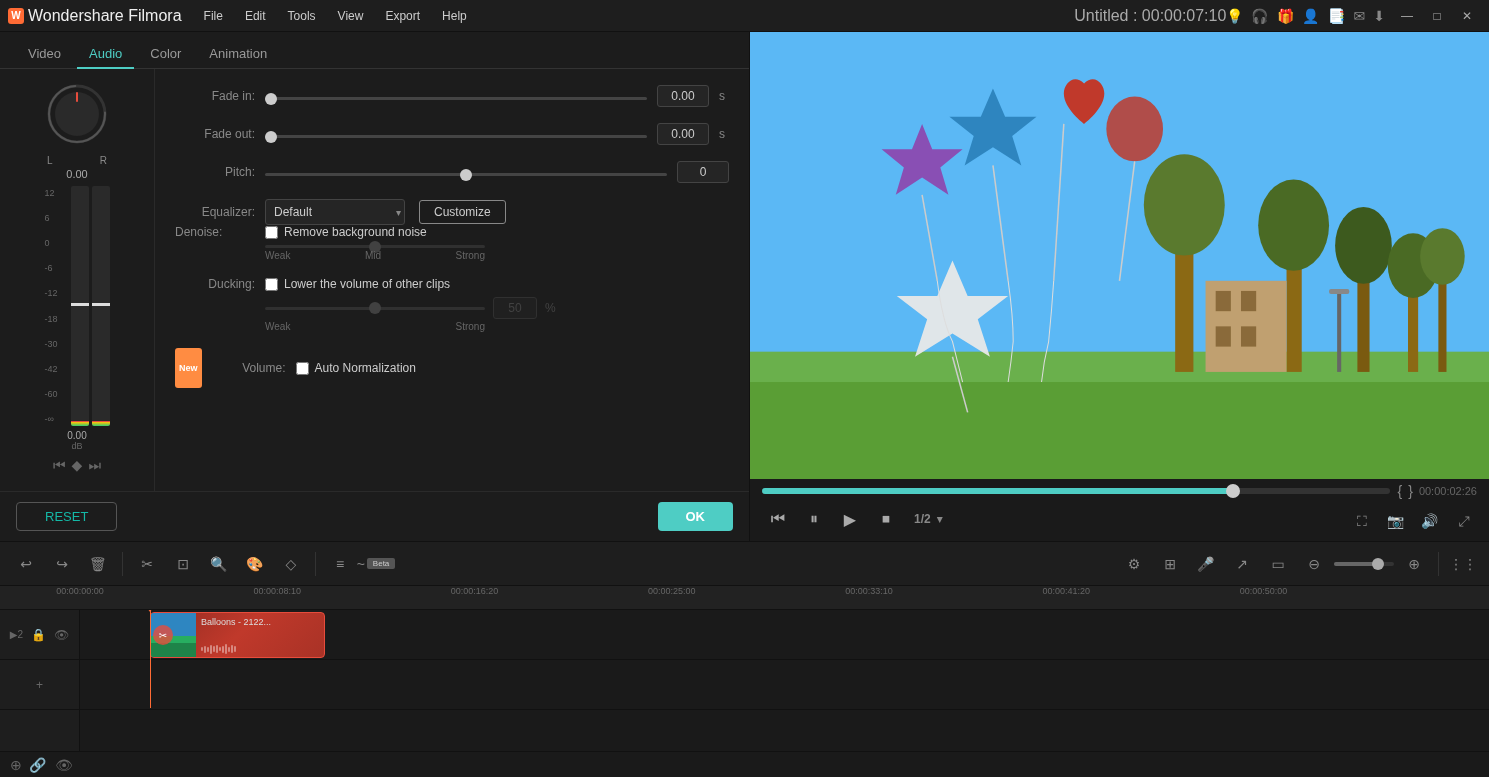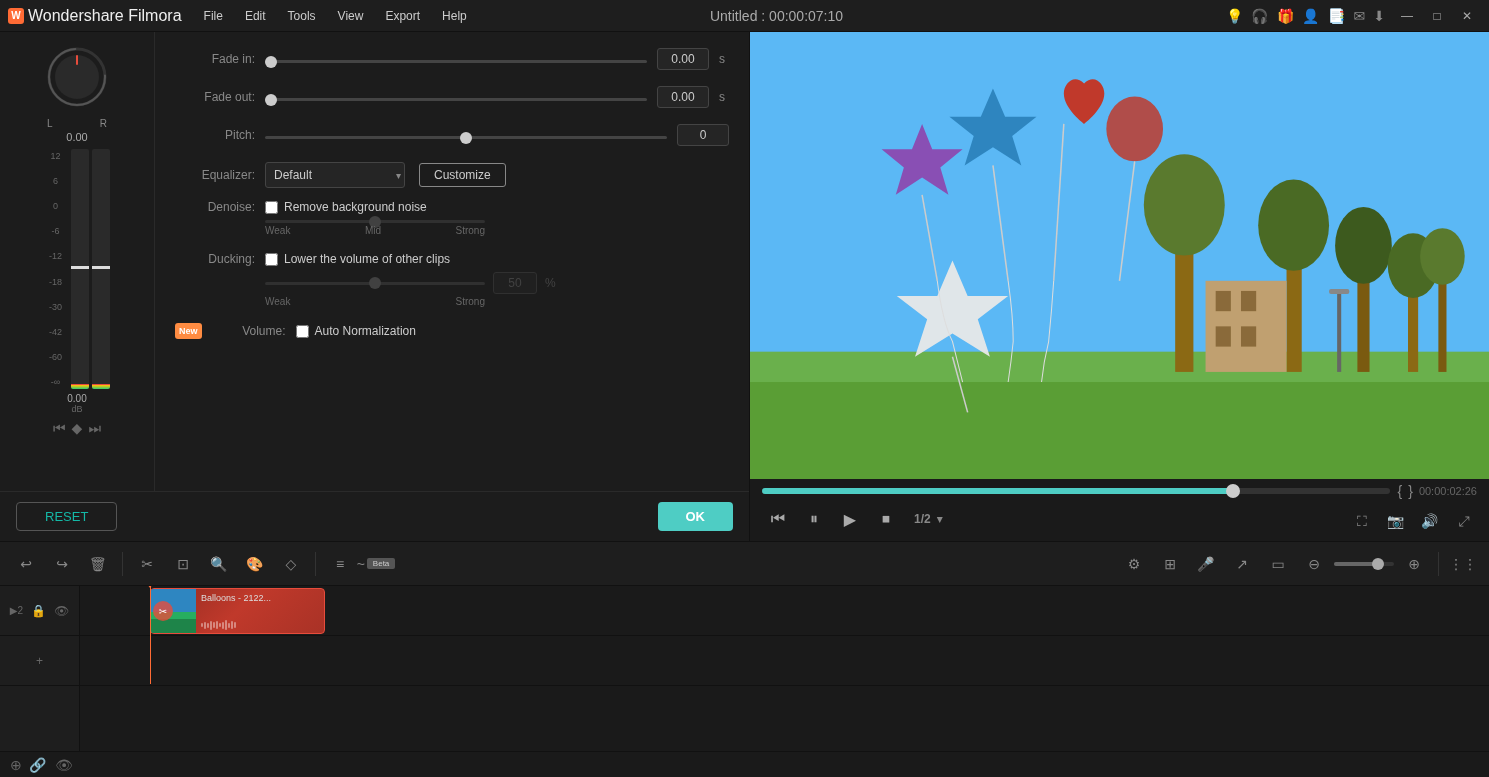--- a/index.html
+++ b/index.html
@@ -42,23 +42,23 @@
     }
     #titlebar .menu-item {
       padding: 4px 10px;
       color: #ccc;
       cursor: pointer;
       border-radius: 3px;
       font-size: 12px;
     }
     #titlebar .title {
       flex: 1;
-      text-align: left;
+      text-align: right;
       color: #aaa;
-      font-size: 14px;
+      font-size: 16px;
     }
     #titlebar .title-icons {
       display: flex; gap: 8px; align-items: center;
     }
     #titlebar .title-icons span {
       color: #888; font-size: 14px; cursor: pointer;
     }
     #titlebar .window-controls {
       display: flex; gap: 2px; margin-left: 8px;
     }
@@ -145,21 +145,21 @@
       align-items: flex-end;
     }
     .meter-scale {
       display: flex;
       flex-direction: column;
       justify-content: space-between;
       height: 240px;
       padding: 2px 0;
       font-size: 9px;
       color: #666;
-      text-align: center;
+      text-align: left;
       width: 22px;
     }
     .meter-bars {
       display: flex;
       gap: 3px;
       height: 240px;
       align-items: flex-end;
     }
     .meter-bar-col {
       width: 18px;
@@ -240,21 +240,21 @@
       border-radius: 3px;
       text-align: center;
       color: #ccc;
       font-size: 12px;
       display: flex; align-items: center; justify-content: center;
     }
     .unit-label { color: #888; font-size: 12px; width: 10px; }
 
     
     .eq-row {
-      display: flex; align-items: center; gap: 10px; margin-bottom: 12px;
+      display: flex; align-items: center; gap: 10px; margin-bottom: 0;
     }
     .eq-label { width: 80px; text-align: right; color: #888; font-size: 12px; flex-shrink: 0; }
     .eq-select {
       width: 140px; height: 26px;
       background: #252525;
       border: 1px solid #444;
       border-radius: 3px;
       color: #ccc;
       font-size: 12px;
       padding: 0 8px;
@@ -281,21 +281,21 @@
       color: #ccc;
       font-size: 12px;
       cursor: pointer;
     }
 
     
     .denoise-section { margin-bottom: 16px; }
     .denoise-row {
       display: flex; align-items: center; gap: 10px; margin-bottom: 6px;
     }
-    .denoise-label { width: 80px; text-align: right; color: #888; font-size: 12px; flex-shrink: 0; }
+    .denoise-label { width: 80px; text-align: left; color: #888; font-size: 12px; flex-shrink: 0; }
     .checkbox-label {
       display: flex; align-items: center; gap: 6px;
       color: #ccc; font-size: 12px; cursor: pointer;
     }
     .checkbox-label input[type="checkbox"] {
       width: 13px; height: 13px;
       accent-color: #4ecdc4;
       cursor: pointer;
     }
     .denoise-slider-row {
@@ -371,21 +371,21 @@
       color: #666; font-size: 10px;
       margin-top: 2px;
     }
 
     
     .volume-row { display: flex; align-items: center; gap: 10px; }
     .new-badge {
       background: #ff8c42;
       color: white;
       font-size: 9px;
-      padding: 3px 4px;
+      padding: 15px 4px;
       border-radius: 3px;
       font-weight: bold;
     }
     .volume-label-group { display: flex; align-items: center; gap: 4px; }
 
     
     #panel-footer {
       display: flex; justify-content: space-between;
       padding: 10px 16px;
       background: #1c1c1c;
@@ -666,20 +666,26 @@
     <div class="win-btn close">✕</div>
   </div>
 </div>
 
 <div id="main-container">
 
   <div id="top-section">
 
     <div id="left-panel">
 
+      <div id="tab-bar">
+        <div class="tab">Video</div>
+        <div class="tab active">Audio</div>
+        <div class="tab">Color</div>
+        <div class="tab">Animation</div>
+      </div>
 
       <div id="audio-panel">
 
         <div id="vu-meter">
           <div class="knob-container">
             <svg class="knob-svg" viewBox="0 0 70 70">
               <circle cx="35" cy="35" r="28" fill="none" stroke="#333" stroke-width="3"></circle>
               <circle cx="35" cy="35" r="28" fill="none" stroke="#555" stroke-width="2" stroke-dasharray="140 44" stroke-dashoffset="10" stroke-linecap="round"></circle>
               <circle cx="35" cy="35" r="22" fill="#2a2a2a"></circle>
               <line x1="35" y1="14" x2="35" y2="22" stroke="#e74c3c" stroke-width="2" stroke-linecap="round"></line>
@@ -938,20 +944,31 @@
         <div style="position:absolute; top:-4px; left:38px; width:12px; height:12px; background:#aaa; border-radius:50%;"></div>
       </div>
       <button class="tool-btn">⊕</button>
       <div class="tool-separator"></div>
       <button class="tool-btn">⋮⋮</button>
     </div>
   </div>
 
   <div id="timeline-section">
 
+    <div id="timeline-ruler">
+      <div style="position:relative; width:100%; height:100%;">
+        <span class="ruler-mark" style="left:0;">00:00:00:00</span>
+        <span class="ruler-mark" style="left:14%;">00:00:08:10</span>
+        <span class="ruler-mark" style="left:28%;">00:00:16:20</span>
+        <span class="ruler-mark" style="left:42%;">00:00:25:00</span>
+        <span class="ruler-mark" style="left:56%;">00:00:33:10</span>
+        <span class="ruler-mark" style="left:70%;">00:00:41:20</span>
+        <span class="ruler-mark" style="left:84%;">00:00:50:00</span>
+      </div>
+    </div>
 
     <div id="timeline-tracks">
       <div id="track-headers">
         <div class="track-header">
           <span class="track-icon" style="font-size:10px;">▶2</span>
           <span class="track-icon">🔒</span>
           <span class="track-icon">👁</span>
         </div>
         <div class="track-header">
           <span class="track-icon">+</span>

